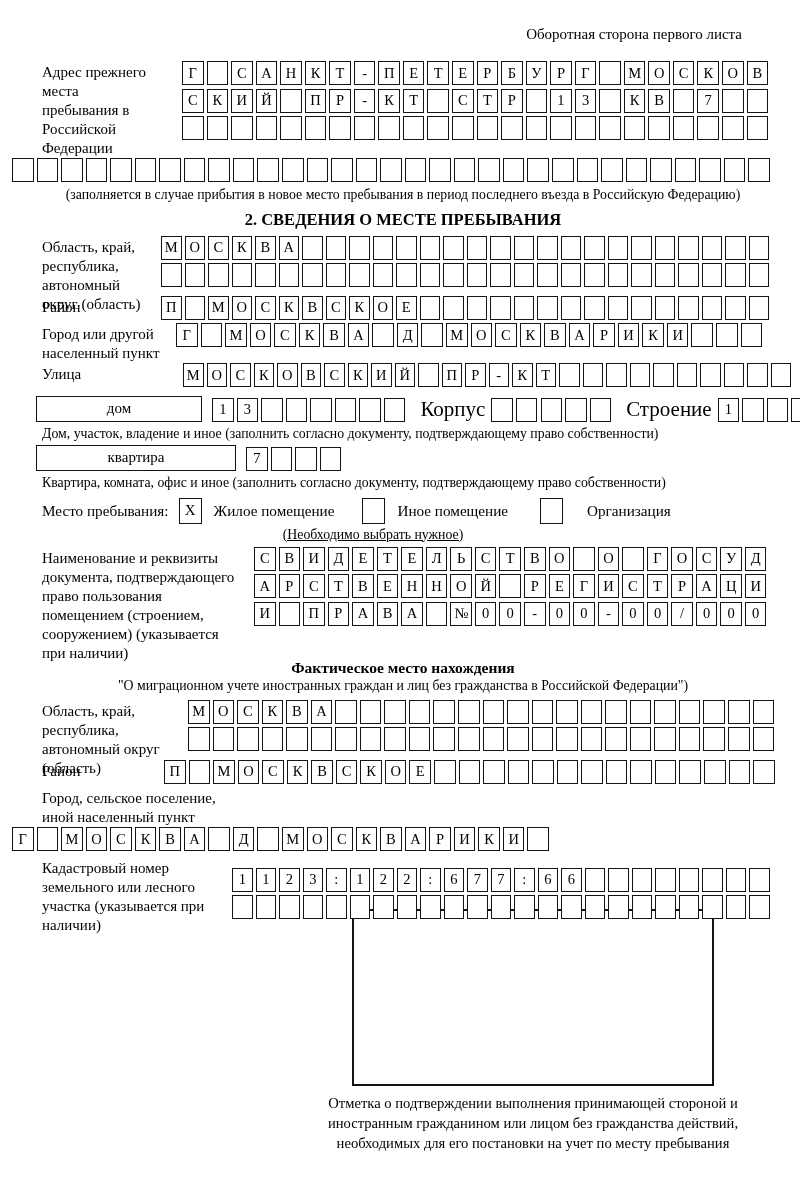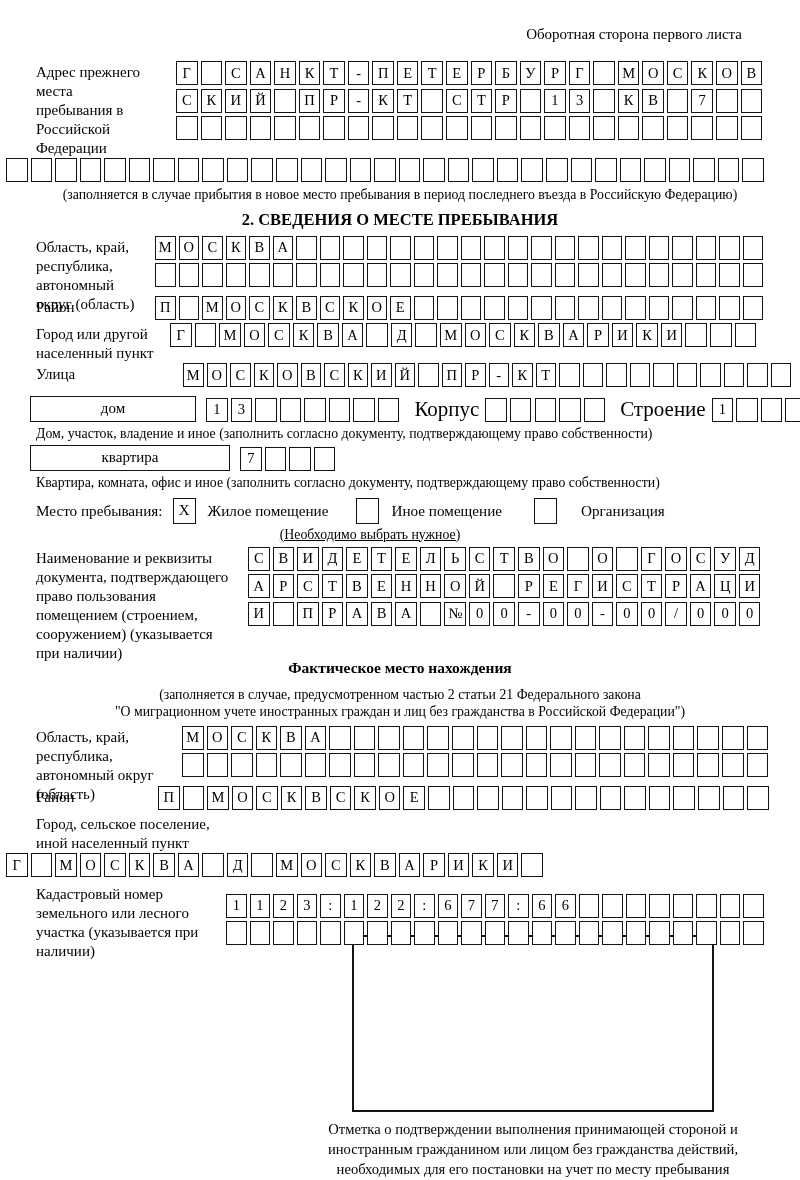--- a/index.html
+++ b/index.html
@@ -1,18 +1,18 @@
 <!DOCTYPE html>
 <html><head>
 <meta charset="utf-8">
 <style>
   html,body{margin:0;padding:0;background:#ffffff;}
   .page{position:relative;width:800px;height:1180px;background:#fff;overflow:hidden;
         font-family:"Liberation Serif","DejaVu Serif",serif;color:#000;
-        box-sizing:border-box;padding-left:6px;padding-right:6px;}
+        box-sizing:border-box;padding-left:12px;padding-right:6px;}
   .top-note{padding-top:26px;padding-right:52px;text-align:right;font-size:15px;}
   .field{display:flex;align-items:flex-start;}
   .lbl{flex:0 0 auto;font-size:15px;line-height:19px;padding-left:30px;padding-top:2px;box-sizing:border-box;}
   .w-prev{width:170px;padding-right:26px;}
   .w-obl{width:149px;padding-right:7px;}
   .w-gor{width:164px;padding-right:6px;}
   .w-doc{width:242px;padding-right:17px;}
   .w-fobl{width:176px;padding-right:6px;}
   .w-frai{width:152px;}
   .w-fgor{width:224px;}
@@ -457,21 +457,20 @@
           <div class="cell">0</div>
           <div class="cell">/</div>
           <div class="cell">0</div>
           <div class="cell">0</div>
           <div class="cell">0</div>
         </div>
     </div>
   </div>
 
   <div class="sub-title">Фактическое место нахождения</div>
-  <div class="note center fact-note">(заполняется в случае, предусмотренном частью 2 статьи 21 Федерального закона</div>
   <div class="note center">"О миграционном учете иностранных граждан и лиц без гражданства в Российской Федерации")</div>
 
   <div class="field mt6 mb-n18">
     <div class="lbl w-fobl">Область, край, республика, автономный округ (область)</div>
     <div class="cb">
       <div class="cellrow">
           <div class="cell">М</div>
           <div class="cell">О</div>
           <div class="cell">С</div>
           <div class="cell">К</div>

